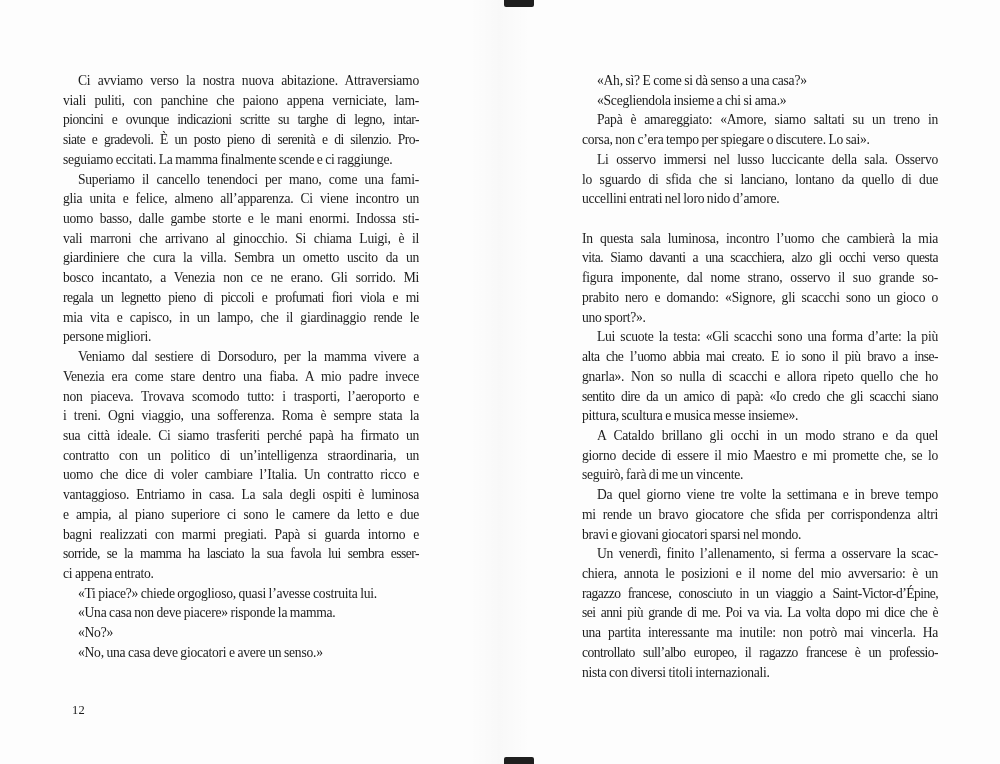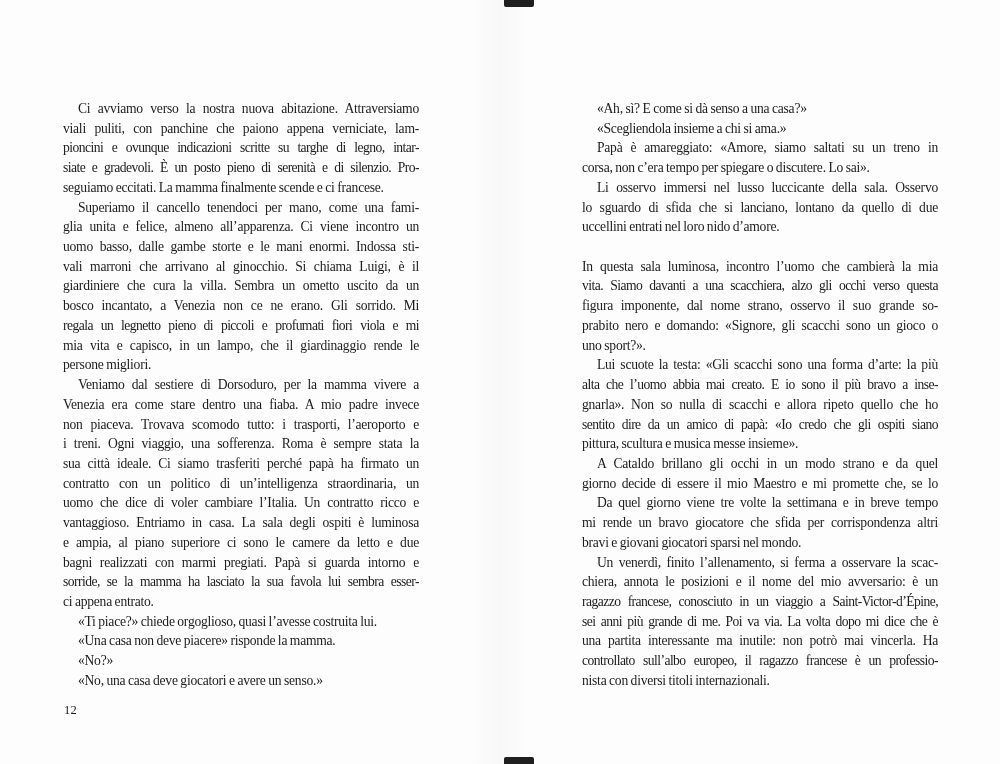--- a/index.html
+++ b/index.html
@@ -15,34 +15,34 @@
     overflow:hidden;
     font-family:"Liberation Serif","DejaVu Serif",serif;
     color:var(--ink);
   }
   .page{position:absolute;top:0;width:500px;height:764px;}
   .page.left{left:0;}
   .page.right{left:500px;}
   .textcol{
     position:absolute;top:71px;width:356px;
     font-size:13.6px;line-height:19.72px;
-    letter-spacing:-0.25px;word-spacing:-0.5px;margin-top:28px;
+    letter-spacing:-0.25px;word-spacing:-0.5px;
   }
   .textcol.l{left:63px;}
   .textcol.r{left:82px;} 
   .line{height:19.72px;overflow:hidden;text-align:left;}
   .line.jst{text-align:justify;text-align-last:justify;text-justify:inter-word;}
   .line.ind{text-indent:15px;}
   .line.tight{letter-spacing:-0.55px;word-spacing:-1.3px;}
   .line.blank{}
   .pagenum{
     position:absolute;top:703px;
     font-size:12.5px;letter-spacing:0.2px;color:var(--ink);
   }
-  .pagenum.l{left:64px;}
+  .pagenum.l{left:72px;}
   .pagenum.r{left:82px;width:356px;text-align:right;}
   .mark{position:absolute;left:504px;width:30px;height:7px;background:var(--mark);}
   .mark.top{top:0;border-radius:0 0 2px 2px;}
   .mark.bottom{bottom:0;border-radius:2px 2px 0 0;}
   
   .gutter{
     position:absolute;top:0;left:470px;width:60px;height:764px;
     background:linear-gradient(90deg,rgba(0,0,0,0) 0%,rgba(0,0,0,0.018) 50%,rgba(0,0,0,0) 100%);
     pointer-events:none;
   }
@@ -53,21 +53,21 @@
 <div class="spread">
 
   <div class="gutter"></div>
 
   <div class="page left">
     <div class="textcol l">
         <div class="line jst ind">Ci avviamo verso la nostra nuova abitazione. Attraversiamo</div>
         <div class="line jst">viali puliti, con panchine che paiono appena verniciate, lam-</div>
         <div class="line jst tight">pioncini e ovunque indicazioni scritte su targhe di legno, intar-</div>
         <div class="line jst tight">siate e gradevoli. È un posto pieno di serenità e di silenzio. Pro-</div>
-        <div class="line">seguiamo eccitati. La mamma finalmente scende e ci francese.</div>
+        <div class="line">seguiamo eccitati. La mamma finalmente scende e ci raggiunge.</div>
         <div class="line jst ind">Superiamo il cancello tenendoci per mano, come una fami-</div>
         <div class="line jst">glia unita e felice, almeno all’apparenza. Ci viene incontro un</div>
         <div class="line jst">uomo basso, dalle gambe storte e le mani enormi. Indossa sti-</div>
         <div class="line jst">vali marroni che arrivano al ginocchio. Si chiama Luigi, è il</div>
         <div class="line jst">giardiniere che cura la villa. Sembra un ometto uscito da un</div>
         <div class="line jst">bosco incantato, a Venezia non ce ne erano. Gli sorrido. Mi</div>
         <div class="line jst tight">regala un legnetto pieno di piccoli e profumati fiori viola e mi</div>
         <div class="line jst">mia vita e capisco, in un lampo, che il giardinaggio rende le</div>
         <div class="line">persone migliori.</div>
         <div class="line jst ind">Veniamo dal sestiere di Dorsoduro, per la mamma vivere a</div>
@@ -101,24 +101,25 @@
         <div class="line">uccellini entrati nel loro nido d’amore.</div>
         <div class="line blank"></div>
         <div class="line jst">In questa sala luminosa, incontro l’uomo che cambierà la mia</div>
         <div class="line jst tight">vita. Siamo davanti a una scacchiera, alzo gli occhi verso questa</div>
         <div class="line jst">figura imponente, dal nome strano, osservo il suo grande so-</div>
         <div class="line jst">prabito nero e domando: «Signore, gli scacchi sono un gioco o</div>
         <div class="line">uno sport?».</div>
         <div class="line jst ind">Lui scuote la testa: «Gli scacchi sono una forma d’arte: la più</div>
         <div class="line jst tight">alta che l’uomo abbia mai creato. E io sono il più bravo a inse-</div>
         <div class="line jst">gnarla». Non so nulla di scacchi e allora ripeto quello che ho</div>
-        <div class="line jst tight">sentito dire da un amico di papà: «Io credo che gli ospiti siano</div>
+        <div class="line jst tight">sentito dire da un amico di papà: «Io credo che gli scacchi siano</div>
         <div class="line">pittura, scultura e musica messe insieme».</div>
         <div class="line jst ind">A Cataldo brillano gli occhi in un modo strano e da quel</div>
         <div class="line jst">giorno decide di essere il mio Maestro e mi promette che, se lo</div>
+        <div class="line">seguirò, farà di me un vincente.</div>
         <div class="line jst ind">Da quel giorno viene tre volte la settimana e in breve tempo</div>
         <div class="line jst">mi rende un bravo giocatore che sfida per corrispondenza altri</div>
         <div class="line">bravi e giovani giocatori sparsi nel mondo.</div>
         <div class="line jst ind">Un venerdì, finito l’allenamento, si ferma a osservare la scac-</div>
         <div class="line jst">chiera, annota le posizioni e il nome del mio avversario: è un</div>
         <div class="line jst tight">ragazzo francese, conosciuto in un viaggio a Saint-Victor-d’Épine,</div>
         <div class="line jst tight">sei anni più grande di me. Poi va via. La volta dopo mi dice che è</div>
         <div class="line jst">una partita interessante ma inutile: non potrò mai vincerla. Ha</div>
         <div class="line jst tight">controllato sull’albo europeo, il ragazzo francese è un professio-</div>
         <div class="line">nista con diversi titoli internazionali.</div>

